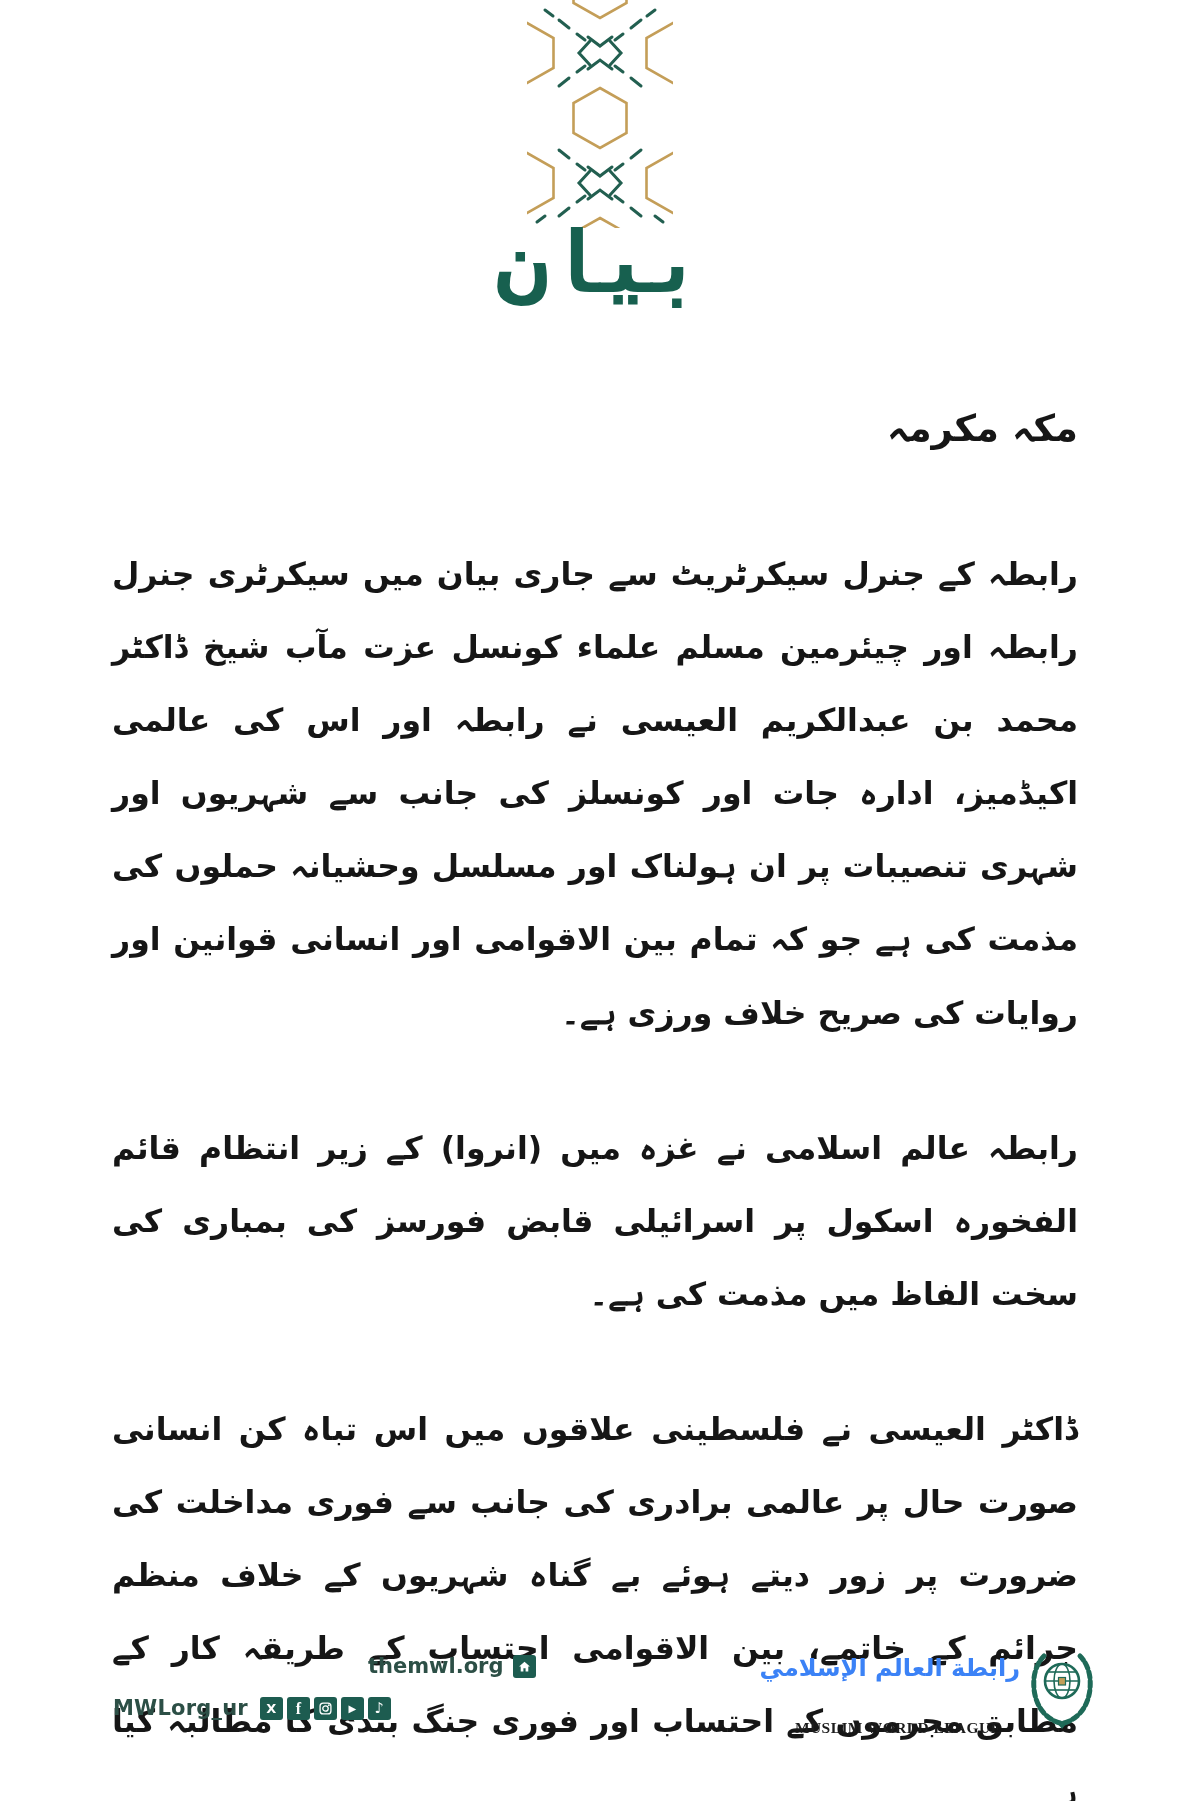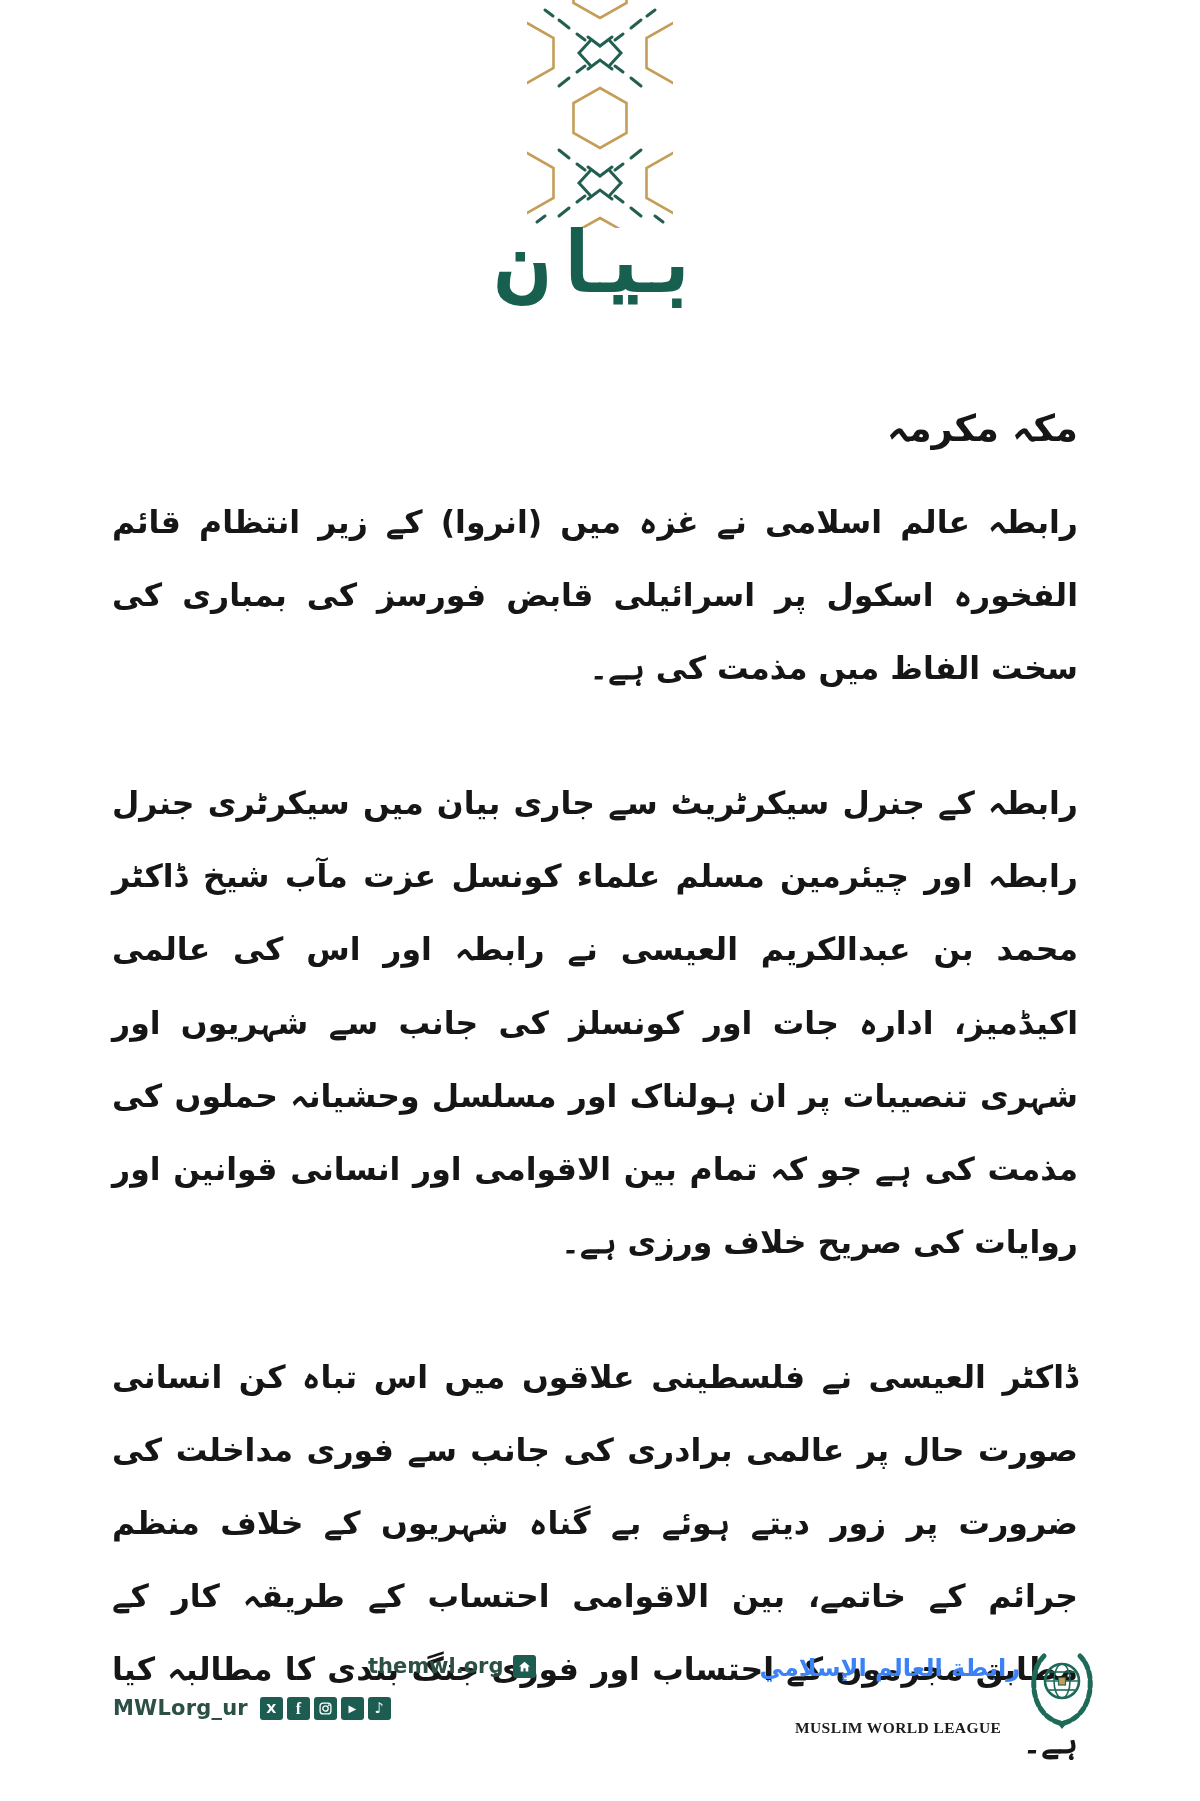--- a/index.html
+++ b/index.html
@@ -13,21 +13,21 @@
   .doc-title{
     position:absolute;top:222px;left:0;width:100%;text-align:center;
     font-size:86px;font-weight:bold;color:#17604f;direction:rtl;line-height:1.1;font-family:Liberation Mono, monospace;
   }
   
   .content{
     position:absolute;top:405px;left:112px;right:122px;
     direction:rtl;color:#161616;
   }
   .dateline{
-    font-size:37px;font-weight:bold;text-align:right;margin-bottom:33px;line-height:1.3;
+    font-size:37px;font-weight:bold;text-align:right;margin-bottom:85px;line-height:1.3;
   }
   .para{
     font-size:31.5px;font-weight:bold;line-height:2.32;
     text-align:justify;margin-bottom:62px;
   }
   
   .social-row{
     position:absolute;left:113px;top:1696px;display:flex;align-items:flex-end;gap:4px;
   }
   .handle{
@@ -106,22 +106,22 @@
         <path d="M10,222 L18,216"></path>
           <path d="M136,222 L128,216"></path>
       </g>
     </svg>
   </div>
 
   <div class="doc-title">بیان</div>
 
   <div class="content">
     <div class="dateline">مکہ مکرمہ</div>
+    <div class="para">رابطہ کے جنرل سیکرٹریٹ سے جاری بیان میں سیکرٹری جنرل رابطہ اور چیئرمین مسلم علماء کونسل عزت مآب شیخ ڈاکٹر محمد بن عبدالکریم العیسی نے رابطہ اور اس کی عالمی اکیڈمیز، ادارہ جات اور کونسلز کی جانب سے شہریوں اور شہری تنصیبات پر ان ہولناک اور مسلسل وحشیانہ حملوں کی مذمت کی ہے جو کہ تمام بین الاقوامی اور انسانی قوانین اور روایات کی صریح خلاف ورزی ہے۔</div>
     <div class="para">رابطہ عالم اسلامی نے غزہ میں (انروا) کے زیر انتظام قائم الفخورہ اسکول پر اسرائیلی قابض فورسز کی بمباری کی سخت الفاظ میں مذمت کی ہے۔</div>
-    <div class="para">رابطہ کے جنرل سیکرٹریٹ سے جاری بیان میں سیکرٹری جنرل رابطہ اور چیئرمین مسلم علماء کونسل عزت مآب شیخ ڈاکٹر محمد بن عبدالکریم العیسی نے رابطہ اور اس کی عالمی اکیڈمیز، ادارہ جات اور کونسلز کی جانب سے شہریوں اور شہری تنصیبات پر ان ہولناک اور مسلسل وحشیانہ حملوں کی مذمت کی ہے جو کہ تمام بین الاقوامی اور انسانی قوانین اور روایات کی صریح خلاف ورزی ہے۔</div>
     <div class="para">ڈاکٹر العیسی نے فلسطینی علاقوں میں اس تباہ کن انسانی صورت حال پر عالمی برادری کی جانب سے فوری مداخلت کی ضرورت پر زور دیتے ہوئے بے گناہ شہریوں کے خلاف منظم جرائم کے خاتمے، بین الاقوامی احتساب کے طریقہ کار کے مطابق مجرموں کے احتساب اور فوری جنگ بندی کا مطالبہ کیا ہے۔</div>
   </div>
 
   <div class="social-row">
     <span class="handle">MWLorg_ur</span>
     <span class="icon-sq">
       <span>X</span>
     </span>
     <span class="icon-sq" style="font-family:'Liberation Serif',serif;font-size:16px;">
       <span>f</span>

